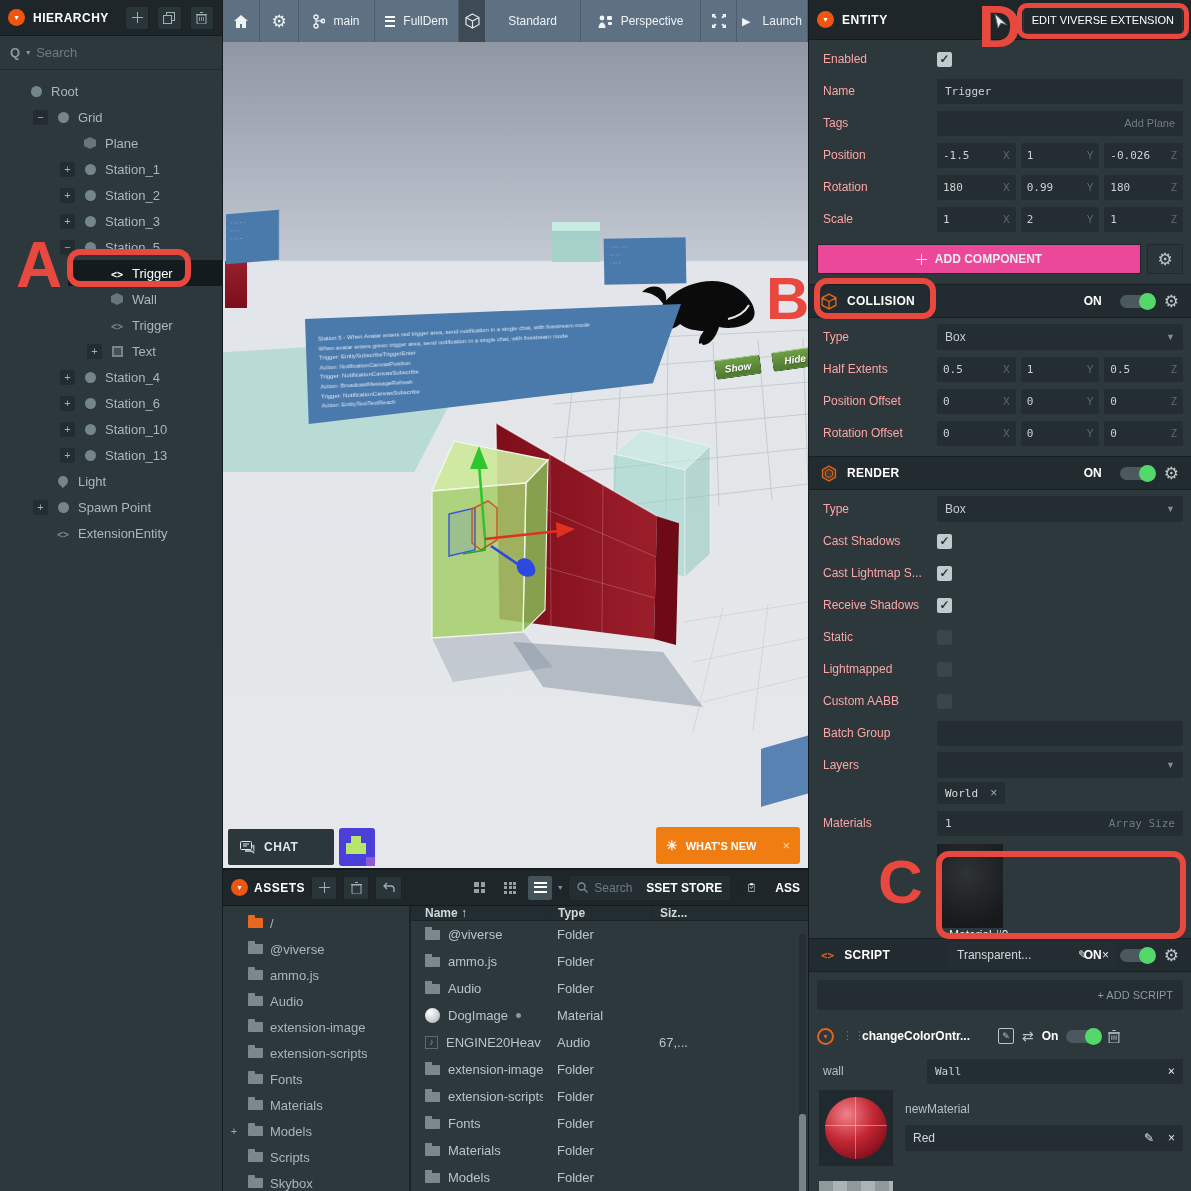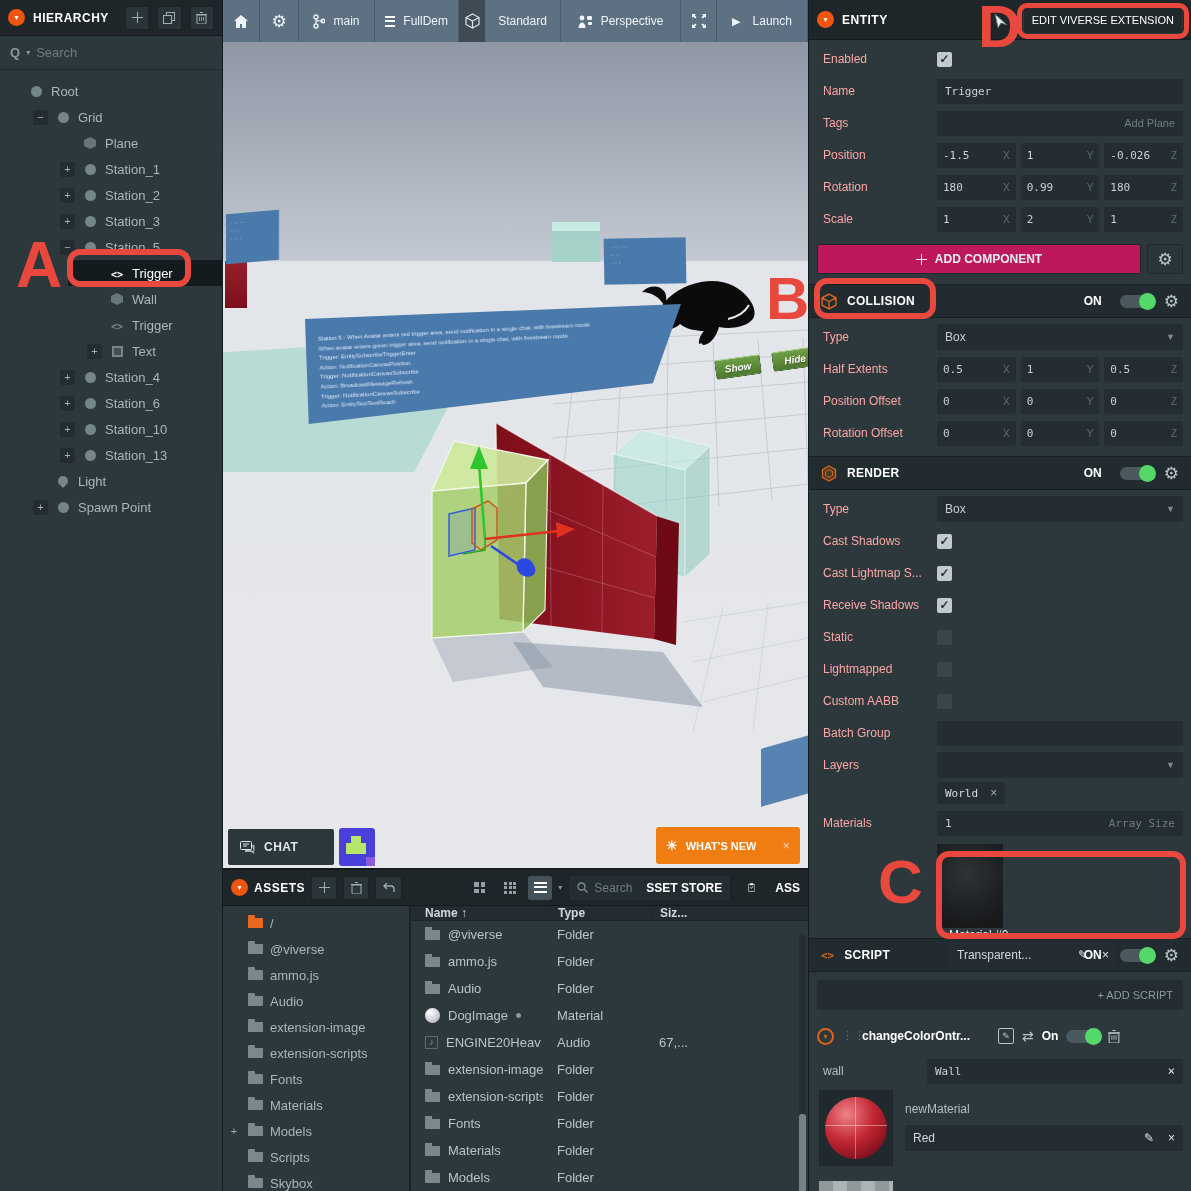--- a/index.html
+++ b/index.html
@@ -148,21 +148,21 @@
   .ifield .ph { margin-left:auto; color:#6e7c81; font-size:11px; }
   .vec { flex:1; display:flex; gap:5px; }
   .nfield { flex:1; background:#242e32; height:25px; border-radius:2px; display:flex; align-items:center;
     padding:0 6px; }
   .nval { color:#c9d3d5; }
   .naxis { margin-left:auto; color:#5f6c71; font-size:10px; }
   .ddown { flex:1; background:#242e32; height:26px; border-radius:2px; display:flex; align-items:center;
     padding:0 8px; color:#c4ced1; }
   .ddown .arr { margin-left:auto; color:#7f8d92; font-size:9px; }
   #addcomp { display:flex; gap:6px; margin:12px 8px 0 8px; }
-  #addcomp .acbtn { flex:1; height:30px; background:#be185d; border:1px solid #1f282b; border-radius:2px;
+  #addcomp .acbtn { flex:1; height:30px; background:#ec4899; border:1px solid #1f282b; border-radius:2px;
     color:#e8eef0; font-weight:bold; display:flex; align-items:center; justify-content:center; gap:8px; }
   #addcomp .gearbtn { width:36px; height:30px; background:#2a3539; border:1px solid #1f282b; border-radius:2px;
     display:flex; align-items:center; justify-content:center; }
   .sechdr { margin-top:10px; height:30px; background:#222b2f; border-top:1px solid #181f22;
     border-bottom:1px solid #181f22; display:flex; align-items:center; padding:16px 12px; gap:10px; }
   .sechdr .sname { color:#fff; font-weight:bold; letter-spacing:.3px; }
   .sechdr .onlab { margin-left:auto; color:#fff; font-weight:bold; font-size:12px; margin-right:8px; }
   .sicon-code { color:#d9651f; font:bold 11px "DejaVu Sans Mono",monospace; }
   .chiprow { margin:4px 8px 0 128px; display:flex; }
   .chip { background:#242e32; border-radius:2px; height:22px; display:flex; align-items:center; gap:12px;
@@ -390,20 +390,28 @@
 
       <div class="trow">
         <span class="indent" style="width: 33px;"></span>
         <span class="exp">+</span>
         <span class="ticon">
           <i class="ic-entity"></i>
         </span>
         <span class="tlabel">Spawn Point</span>
       </div>
 
+      <div class="trow">
+        <span class="indent" style="width: 33px;"></span>
+        <span class="exp"></span>
+        <span class="ticon">
+          <i class="ic-code"></i>
+        </span>
+        <span class="tlabel">ExtensionEntity</span>
+      </div>
     </div>
 </div>
 
 <div class="panel" id="viewport">
   <div id="vtoolbar">
     <div class="titem" style="width:37px">
       <svg width="14" height="13" viewBox="0 0 14 13">
           <path d="M7 0L0 6h2v7h4V9h2v4h4V6h2z" fill="#eef3f6"></path>
         </svg>
     </div>
@@ -421,21 +429,21 @@
     </div>
     <div class="titem" style="width:84px; justify-content:flex-start">
       <span class="licon"></span>
       <span>FullDem</span>
     </div>
     <div class="titem darkstrip" style="width:26px">
       <svg width="15" height="16" viewBox="0 0 15 16">
           <path d="M7.5 1L14 4.5v7L7.5 15L1 11.5v-7z M1 4.5l6.5 3.5L14 4.5 M7.5 8v7" fill="none" stroke="#dfe7ec" stroke-width="1.2"></path>
         </svg>
     </div>
-    <div class="titem" style="width:76px">
+    <div class="titem" style="width:96px">
       <span>Standard</span>
     </div>
     <div class="titem" style="width:120px">
       <svg width="15" height="13" viewBox="0 0 15 13">
           <circle cx="4" cy="3" r="2.4" fill="#eef3f6"></circle>
           <path d="M0.5 13c0-3.5 2-5.5 3.5-5.5S7.5 9.5 7.5 13z" fill="#eef3f6"></path>
           <rect x="9" y="1" width="5" height="4" rx="1" fill="#eef3f6"></rect>
           <rect x="10" y="7" width="4" height="3" rx="1" fill="#eef3f6"></rect>
         </svg>
       <span>Perspective</span>

